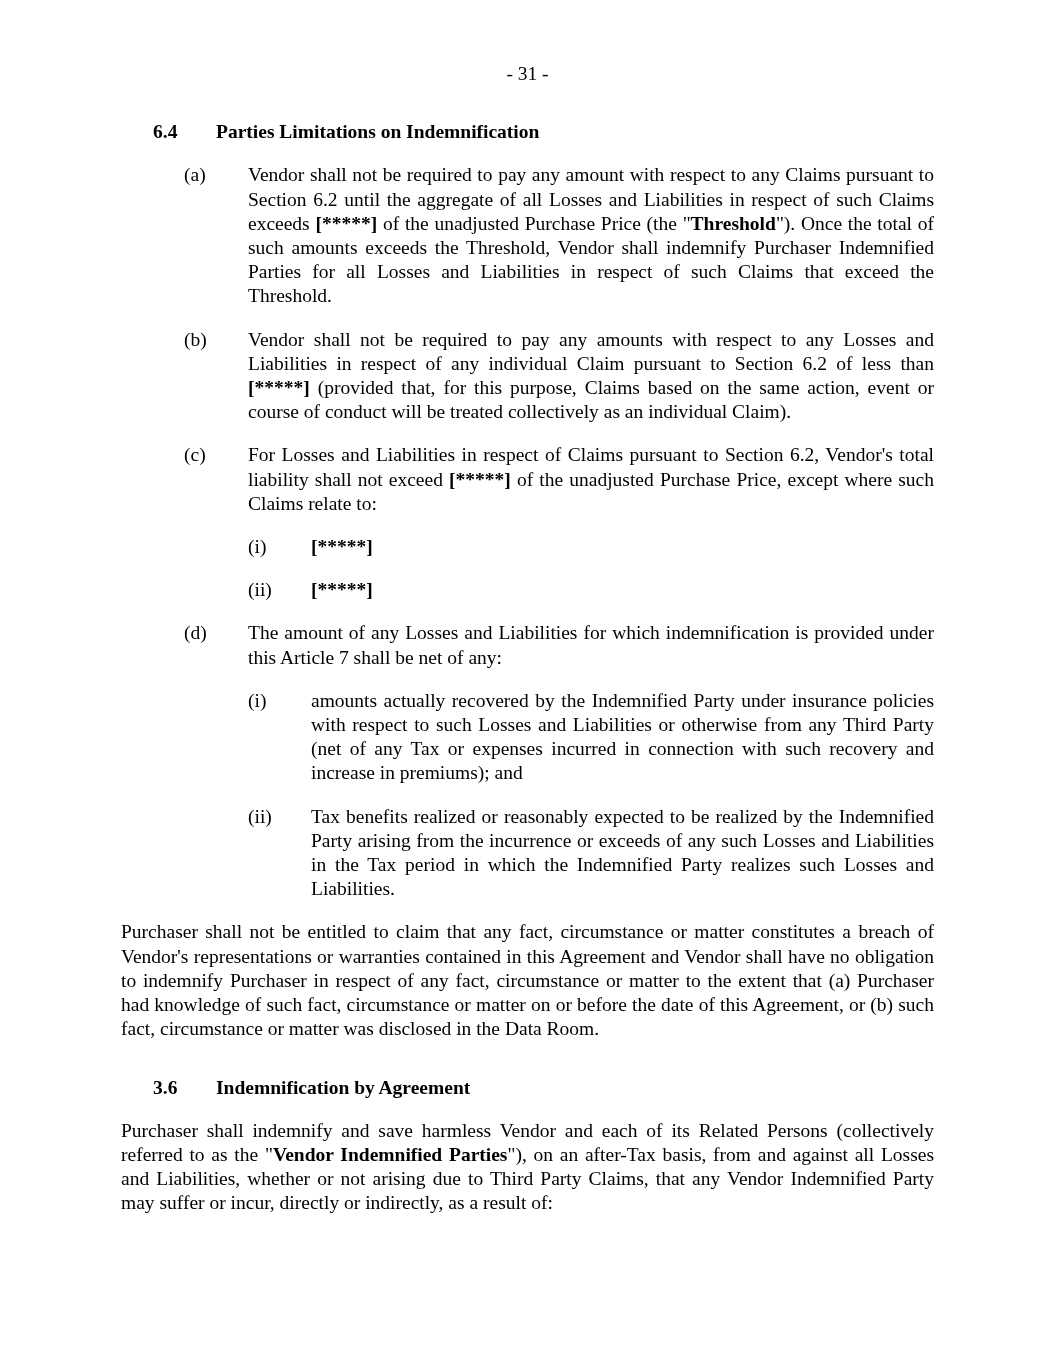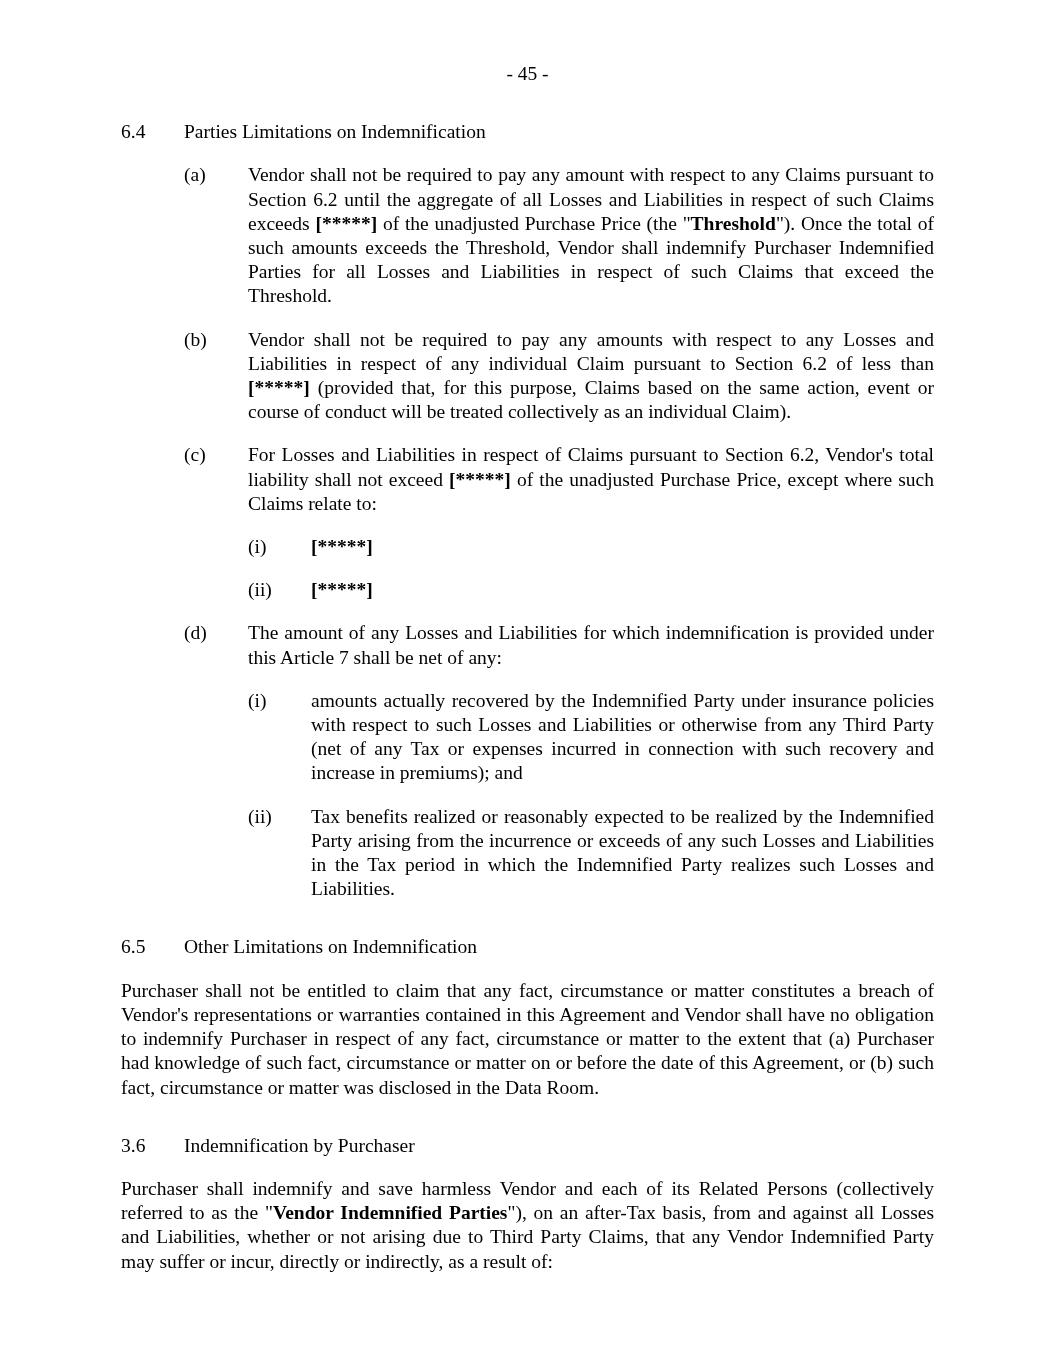--- a/index.html
+++ b/index.html
@@ -23,21 +23,22 @@
     padding: 62px 121px 0 121px;
   }
   .page-number {
     text-align: center;
     white-space: nowrap;
   }
   .block { margin-top: 19px; }
   .heading {
     margin-top: 34px;
     display: flex;
-    font-weight: 400;
+    font-weight: 700;
+    margin-left: 32px;
   }
   .heading-num {
     flex: none;
     width: 63px;
   }
   .heading-title { flex: 1; }
   .item { display: flex; }
   .item.l1 { margin-left: 63px; }
   .item.l2 { margin-left: 127px; }
   .item-label {
@@ -49,21 +50,21 @@
     flex: 1;
     text-align: justify;
   }
   .paragraph { text-align: justify; }
   b { font-weight: 700; }
 </style>
 </head>
 <body>
 
 <div class="page">
-  <div class="page-number">- 45 -</div>
+  <div class="page-number">- 31 -</div>
   <div id="content">
       <div class="heading block">
         <span class="heading-num">6.4</span>
         <span class="heading-title">Parties Limitations on Indemnification</span>
       </div>
       <div class="item block l1">
         <span class="item-label">(a)</span>
         <div class="item-text">Vendor shall not be required to pay any amount with respect to any Claims pursuant to Section 6.2 until the aggregate of all Losses and Liabilities in respect of such Claims exceeds <b>[*****]</b> of the unadjusted Purchase Price (the "<b>Threshold</b>"). Once the total of such amounts exceeds the Threshold, Vendor shall indemnify Purchaser Indemnified Parties for all Losses and Liabilities in respect of such Claims that exceed the Threshold.</div>
       </div>
       <div class="item block l1">
@@ -87,24 +88,20 @@
         <div class="item-text">The amount of any Losses and Liabilities for which indemnification is provided under this Article 7 shall be net of any:</div>
       </div>
       <div class="item block l2">
         <span class="item-label">(i)</span>
         <div class="item-text">amounts actually recovered by the Indemnified Party under insurance policies with respect to such Losses and Liabilities or otherwise from any Third Party (net of any Tax or expenses incurred in connection with such recovery and increase in premiums); and</div>
       </div>
       <div class="item block l2">
         <span class="item-label">(ii)</span>
         <div class="item-text">Tax benefits realized or reasonably expected to be realized by the Indemnified Party arising from the incurrence or exceeds of any such Losses and Liabilities in the Tax period in which the Indemnified Party realizes such Losses and Liabilities.</div>
       </div>
-      <div class="heading block">
-        <span class="heading-num">6.5</span>
-        <span class="heading-title">Other Limitations on Indemnification</span>
-      </div>
       <div class="paragraph block">Purchaser shall not be entitled to claim that any fact, circumstance or matter constitutes a breach of Vendor's representations or warranties contained in this Agreement and Vendor shall have no obligation to indemnify Purchaser in respect of any fact, circumstance or matter to the extent that (a) Purchaser had knowledge of such fact, circumstance or matter on or before the date of this Agreement, or (b) such fact, circumstance or matter was disclosed in the Data Room.</div>
       <div class="heading block">
         <span class="heading-num">3.6</span>
-        <span class="heading-title">Indemnification by Purchaser</span>
+        <span class="heading-title">Indemnification by Agreement</span>
       </div>
       <div class="paragraph block">Purchaser shall indemnify and save harmless Vendor and each of its Related Persons (collectively referred to as the "<b>Vendor Indemnified Parties</b>"), on an after-Tax basis, from and against all Losses and Liabilities, whether or not arising due to Third Party Claims, that any Vendor Indemnified Party may suffer or incur, directly or indirectly, as a result of:</div>
     </div>
 </div>
 
 </body></html>

